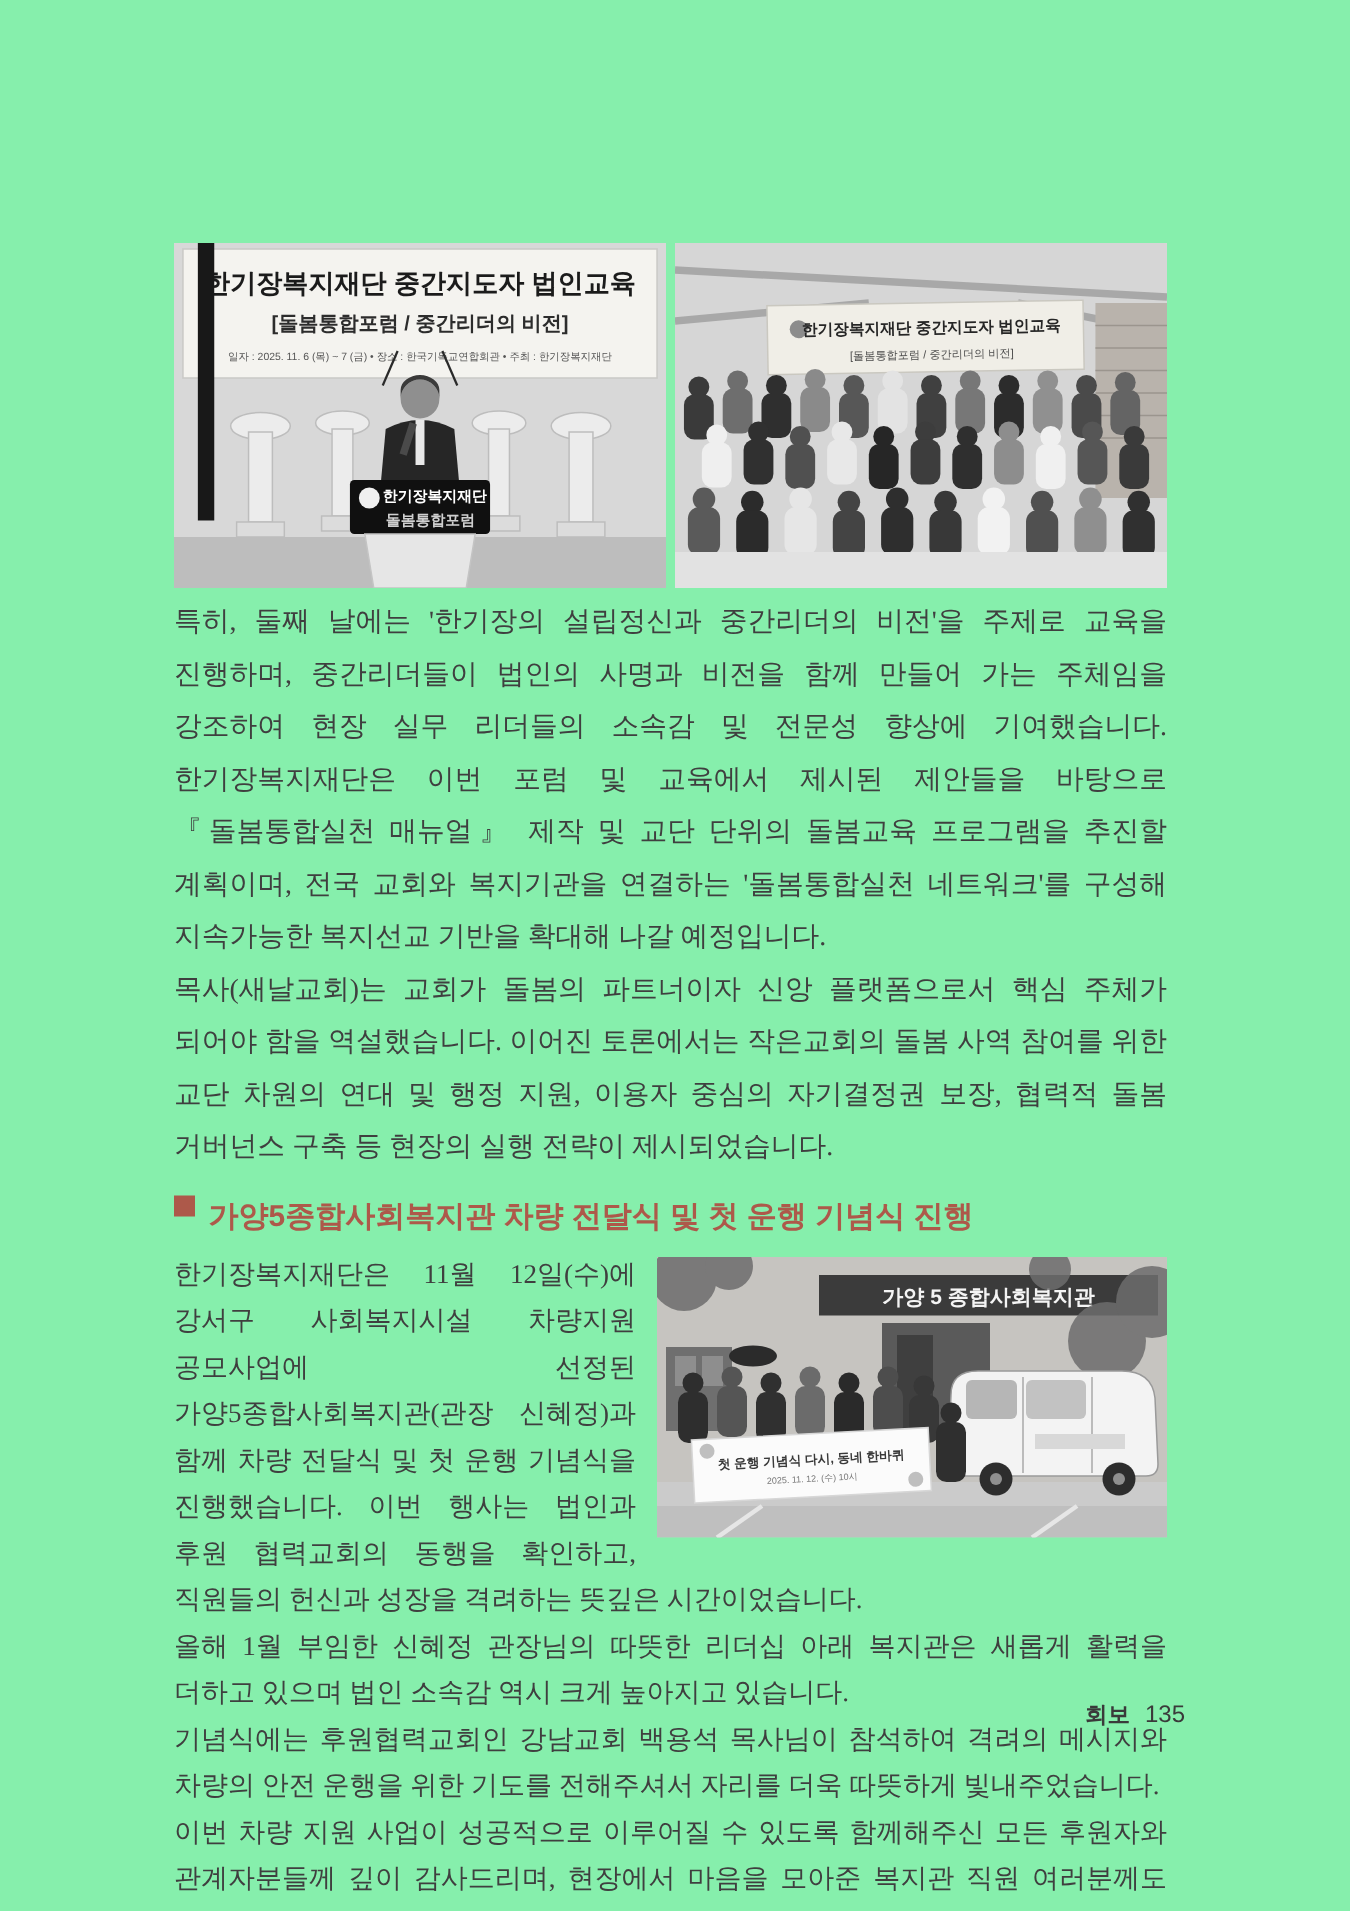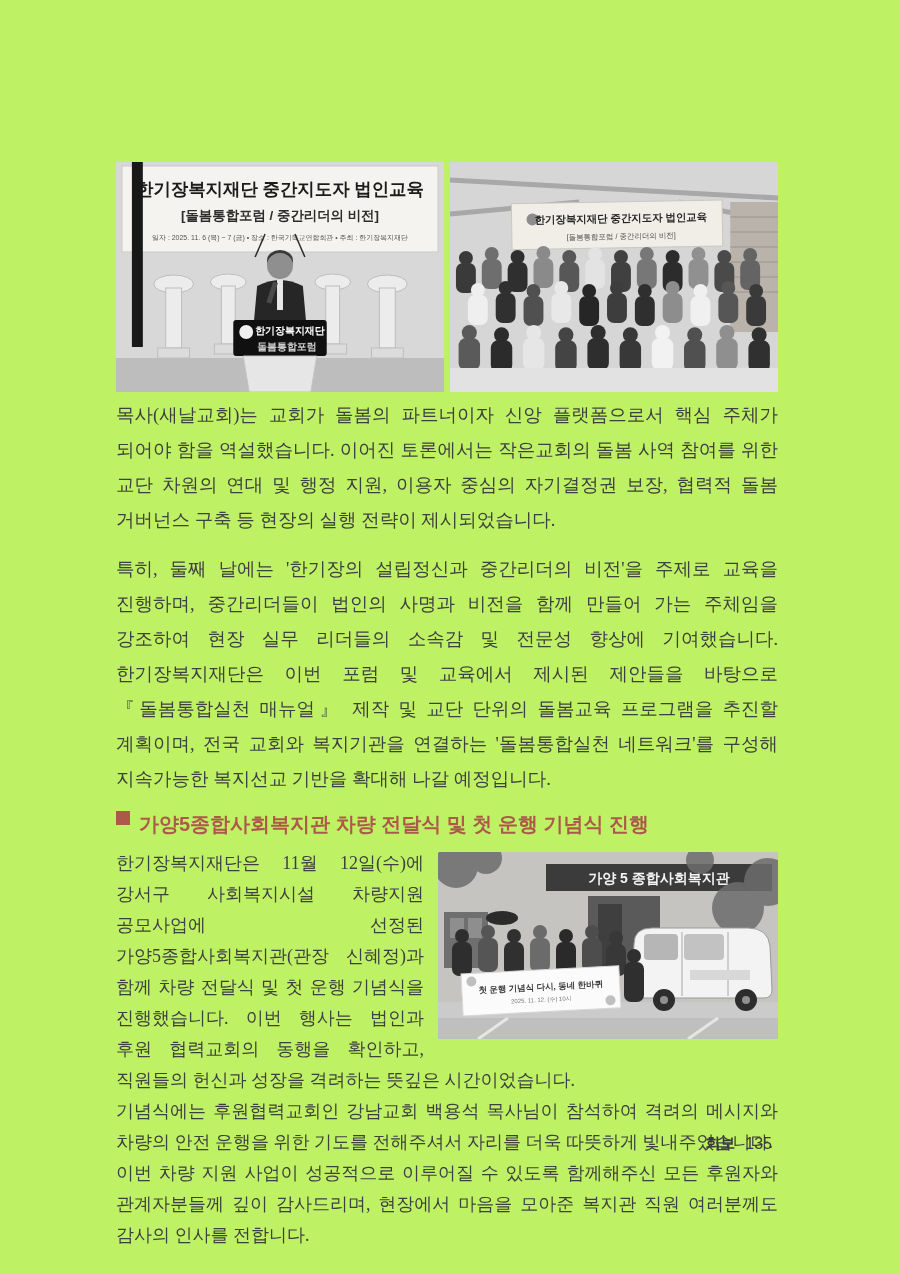--- a/index.html
+++ b/index.html
@@ -1,19 +1,19 @@
 <!DOCTYPE html>
 <html style="--accent: #ad594a;"><head>
 <meta charset="utf-8">
 <style>
   html,body{margin:0;padding:0;background:#ffffff;}
   .page{
     position:relative;
     width:900px;height:1274px;
-    background:#bef264;
+    background:#86efac;
     overflow:hidden;
     font-family:"Liberation Serif", serif;
   }
   .content{padding:162px 122px 0 116px;}
   
   .photo-row{display:flex;gap:6px;margin:0 0 6px 0;}
   .photo-row figure{margin:0;padding:0;line-height:0;}
   figure svg{display:block;}
   
   .body-text{
@@ -41,21 +41,21 @@
     float:right;margin:4px 0 10px 14px;line-height:0;text-align:right;
   }
   .section-body p{
     margin:0;
     font-size:18px;line-height:31px;
     color:#3f3f3f;text-align:justify;
     word-break:keep-all;
   }
   
   .page-footer{
-    position:absolute;top:1134px;right:128px;
+    position:absolute;top:1134px;right:110px;
     font-family:"Liberation Sans", sans-serif;
     color:#3a3a3a;display:flex;align-items:center;gap:10px;
   }
   .page-footer .label{font-size:15px;font-weight:bold;}
   .page-footer .number{font-size:16px;}
 </style>
 </head>
 <body>
 
 <div class="page">
@@ -186,22 +186,22 @@
                 <use href="#person" x="238" y="170" fill="#505050"></use>
                 <use href="#person" x="268" y="168" fill="#8f8f8f"></use>
                 <use href="#person" x="298" y="170" fill="#303030"></use>
             </g>
           </g>
           <rect x="0" y="206" width="330" height="24" fill="#e2e2e2"></rect>
         </svg>
       </figure>
     </div>
 
+    <p class="body-text last">특히, 둘째 날에는 '한기장의 설립정신과 중간리더의 비전'을 주제로 교육을 진행하며, 중간리더들이 법인의 사명과 비전을 함께 만들어 가는 주체임을 강조하여 현장 실무 리더들의 소속감 및 전문성 향상에 기여했습니다. 한기장복지재단은 이번 포럼 및 교육에서 제시된 제안들을 바탕으로 『돌봄통합실천 매뉴얼』 제작 및 교단 단위의 돌봄교육 프로그램을 추진할 계획이며, 전국 교회와 복지기관을 연결하는 '돌봄통합실천 네트워크'를 구성해 지속가능한 복지선교 기반을 확대해 나갈 예정입니다.</p>
     <p class="body-text">목사(새날교회)는 교회가 돌봄의 파트너이자 신앙 플랫폼으로서 핵심 주체가 되어야 함을 역설했습니다. 이어진 토론에서는 작은교회의 돌봄 사역 참여를 위한 교단 차원의 연대 및 행정 지원, 이용자 중심의 자기결정권 보장, 협력적 돌봄 거버넌스 구축 등 현장의 실행 전략이 제시되었습니다.</p>
-    <p class="body-text last">특히, 둘째 날에는 '한기장의 설립정신과 중간리더의 비전'을 주제로 교육을 진행하며, 중간리더들이 법인의 사명과 비전을 함께 만들어 가는 주체임을 강조하여 현장 실무 리더들의 소속감 및 전문성 향상에 기여했습니다. 한기장복지재단은 이번 포럼 및 교육에서 제시된 제안들을 바탕으로 『돌봄통합실천 매뉴얼』 제작 및 교단 단위의 돌봄교육 프로그램을 추진할 계획이며, 전국 교회와 복지기관을 연결하는 '돌봄통합실천 네트워크'를 구성해 지속가능한 복지선교 기반을 확대해 나갈 예정입니다.</p>
 
     <h2 class="section-heading">
       <span class="heading-square"></span>
       <span>가양5종합사회복지관 차량 전달식 및 첫 운행 기념식 진행</span>
     </h2>
 
     <div class="section-body">
       <figure class="float-photo">
         <svg width="340" height="187" viewBox="0 0 340 187" preserveAspectRatio="none" role="img">
           <rect x="0" y="0" width="340" height="187" fill="#cbcbcb"></rect>
@@ -283,20 +283,21 @@
               <circle cx="172" cy="152" r="5" fill="#bfbfbf"></circle>
             <text x="103" y="138" text-anchor="middle" font-family="Liberation Sans, sans-serif" font-size="8.5" font-weight="bold" fill="#3a3a3a">첫 운행 기념식  다시, 동네 한바퀴</text>
             <text x="103" y="150" text-anchor="middle" font-family="Liberation Sans, sans-serif" font-size="6" fill="#777777">2025. 11. 12. (수) 10시</text>
           </g>
           <rect x="0" y="166" width="340" height="21" fill="#bfbfbf"></rect>
           <line x1="40" y1="187" x2="70" y2="166" stroke="#e6e6e6" stroke-width="3"></line>
           <line x1="250" y1="187" x2="280" y2="166" stroke="#e6e6e6" stroke-width="3"></line>
         </svg>
       </figure>
       <p>한기장복지재단은 11월 12일(수)에 강서구 사회복지시설 차량지원 공모사업에 선정된 가양5종합사회복지관(관장 신혜정)과 함께 차량 전달식 및 첫 운행 기념식을 진행했습니다. 이번 행사는 법인과 후원 협력교회의 동행을 확인하고, 직원들의 헌신과 성장을 격려하는 뜻깊은 시간이었습니다.</p>
+      <p>올해 1월 부임한 신혜정 관장님의 따뜻한 리더십 아래 복지관은 새롭게 활력을 더하고 있으며 법인 소속감 역시 크게 높아지고 있습니다.</p>
       <p>기념식에는 후원협력교회인 강남교회 백용석 목사님이 참석하여 격려의 메시지와 차량의 안전 운행을 위한 기도를 전해주셔서 자리를 더욱 따뜻하게 빛내주었습니다.</p>
       <p>이번 차량 지원 사업이 성공적으로 이루어질 수 있도록 함께해주신 모든 후원자와 관계자분들께 깊이 감사드리며, 현장에서 마음을 모아준 복지관 직원 여러분께도 감사의 인사를 전합니다.</p>
     </div>
   </div>
 
   <div class="page-footer">
     <span class="label">회보</span>
     <span class="number">135</span>
   </div>
 </div>

